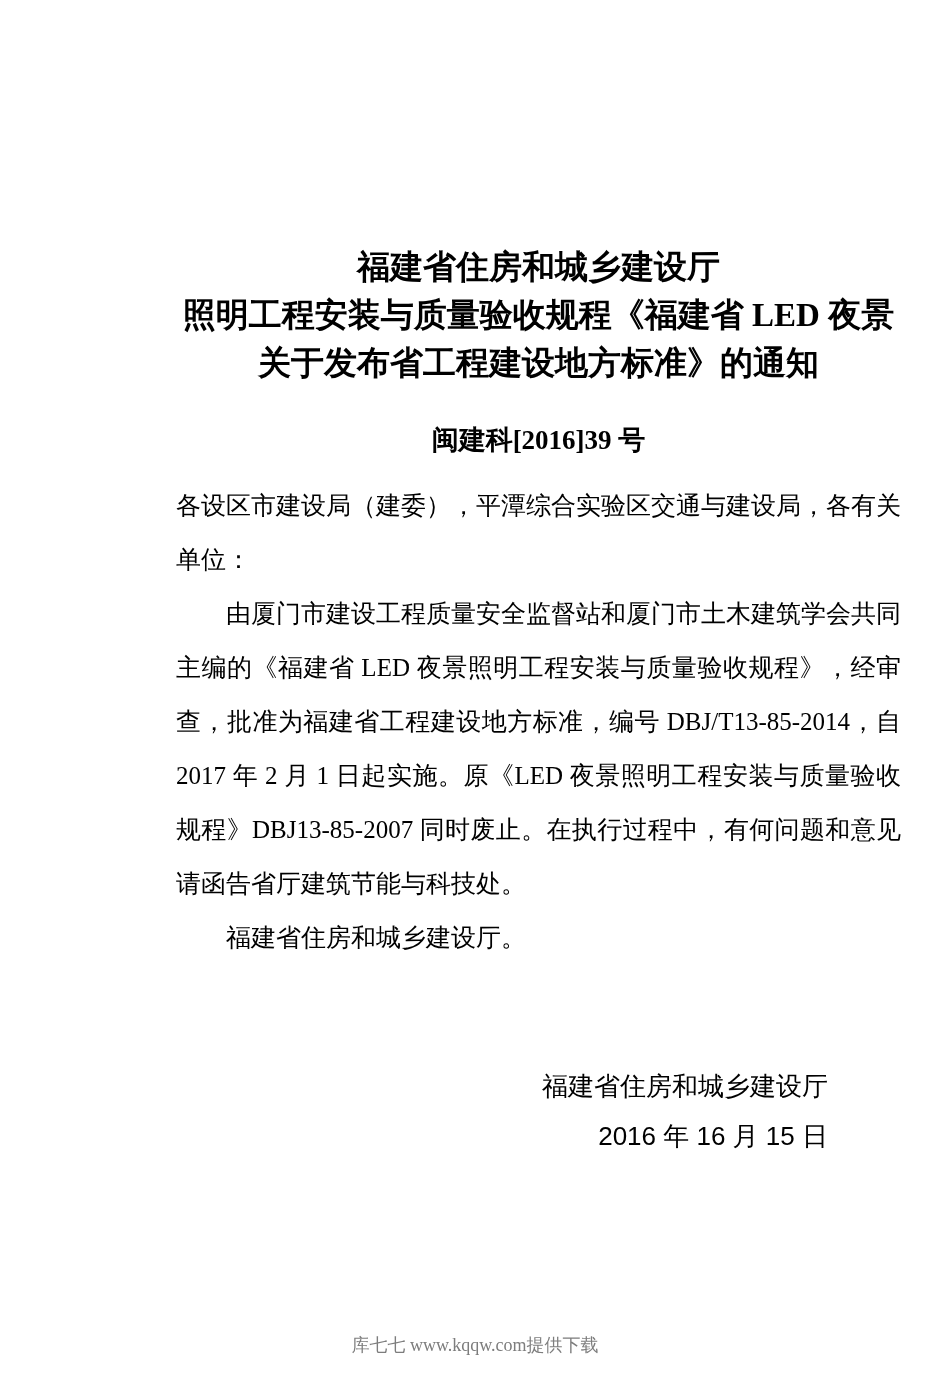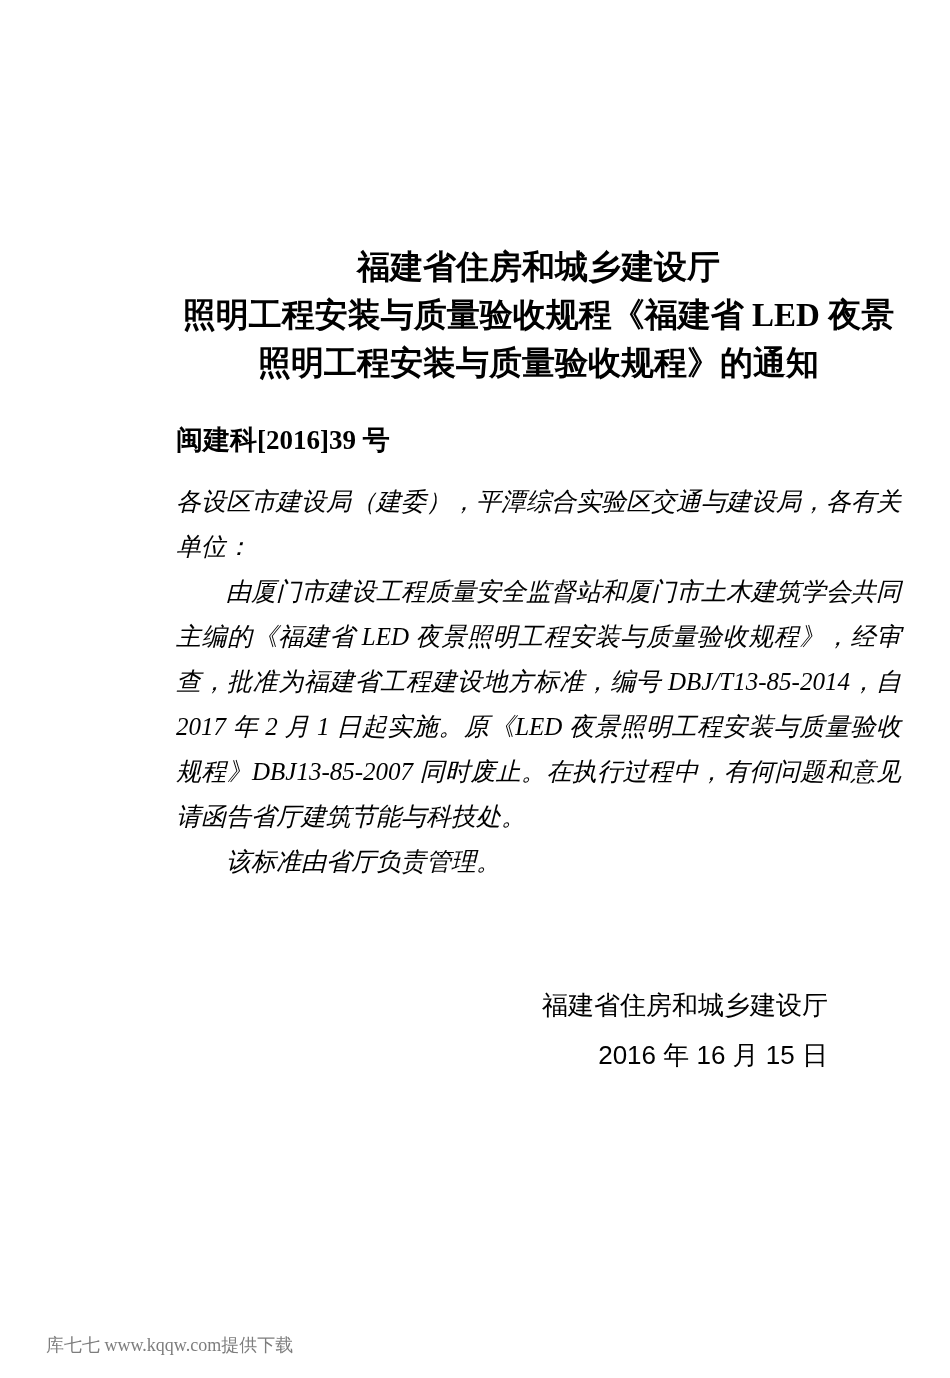--- a/index.html
+++ b/index.html
@@ -22,72 +22,72 @@
   }
   .title-block {
     margin-top: 243px;
     text-align: center;
     font-weight: bold;
     font-size: 33px;
     line-height: 48px;
   }
   .doc-number {
     margin-top: 33px;
+    text-align: center;
     font-weight: bold;
     font-size: 27px;
     line-height: 40px;
   }
   .body-block {
     margin-top: 19px;
     font-size: 25px;
-    line-height: 45px;
+    line-height: 54px;
     text-align: justify;
     text-justify: inter-character;
-    font-style: italic;
   }
   .body-block p { margin: 0; }
   .body-block p.indent { text-indent: 2em; }
   .signature-block {
     margin-top: 96px;
     text-align: right;
     padding-right: 73px;
     font-family: "Liberation Sans", "DejaVu Sans", sans-serif;
     font-size: 26px;
     line-height: 50px;
   }
   .footer {
     position: absolute;
     left: 0;
     right: 0;
     bottom: 20px;
-    text-align: left;
+    text-align: center;
     font-size: 18px;
     line-height: 26px;
     color: #7d7d7d;
     font-family: "Liberation Serif", "DejaVu Serif", serif;
   }
 </style>
 </head>
 <body>
 
 <div class="page">
   <div class="content">
 
     <div class="title-block">
       <div>福建省住房和城乡建设厅</div>
       <div>照明工程安装与质量验收规程《福建省 LED 夜景</div>
-      <div>照明工程安装与质量验收规程》的通知</div>
+      <div>关于发布省工程建设地方标准》的通知</div>
     </div>
 
     <div class="doc-number">闽建科[2016]39 号</div>
 
     <div class="body-block">
       <p>各设区市建设局（建委），平潭综合实验区交通与建设局，各有关单位：</p>
       <p class="indent">由厦门市建设工程质量安全监督站和厦门市土木建筑学会共同主编的《福建省 LED 夜景照明工程安装与质量验收规程》，经审查，批准为福建省工程建设地方标准，编号 DBJ/T13-85-2014，自 2017 年 2 月 1 日起实施。原《LED 夜景照明工程安装与质量验收规程》DBJ13-85-2007 同时废止。在执行过程中，有何问题和意见请函告省厅建筑节能与科技处。</p>
-      <p class="indent">该标准由省厅负责管理。</p>
+      <p class="indent">福建省住房和城乡建设厅。</p>
     </div>
 
     <div class="signature-block">
       <div>福建省住房和城乡建设厅</div>
       <div>2016 年 16 月 15 日</div>
     </div>
 
   </div>
 
   <div class="footer">库七七  www.kqqw.com提供下载</div>

